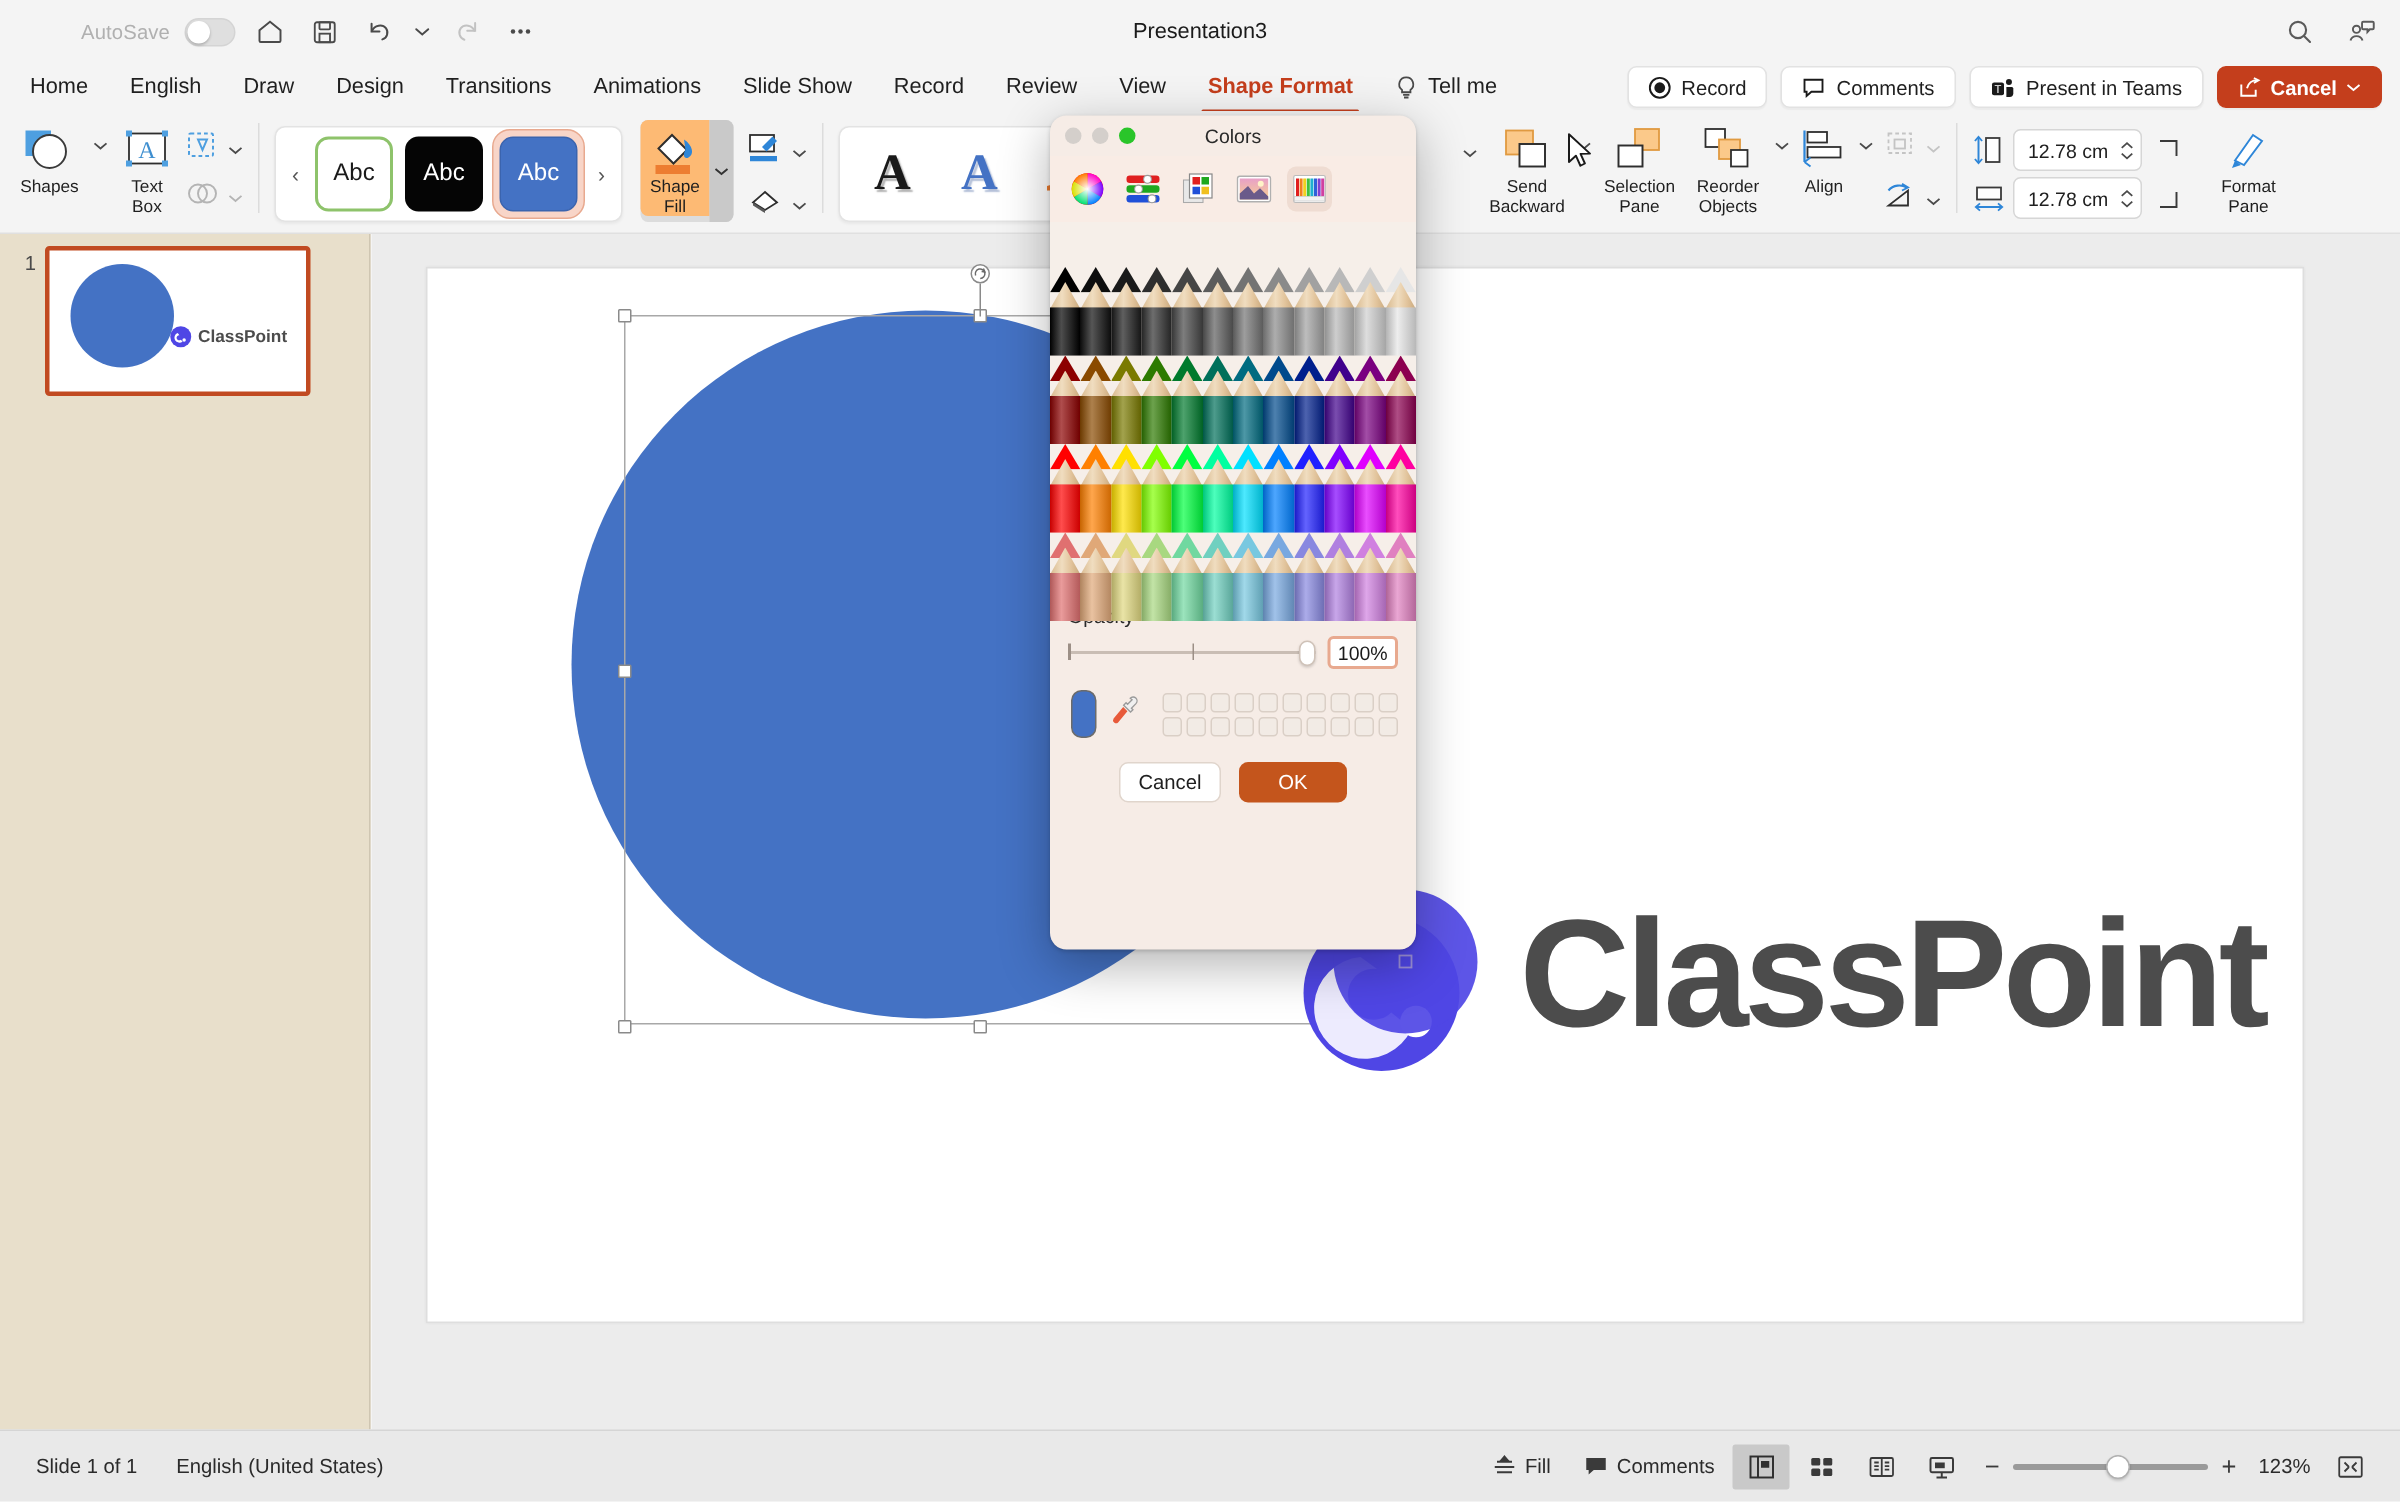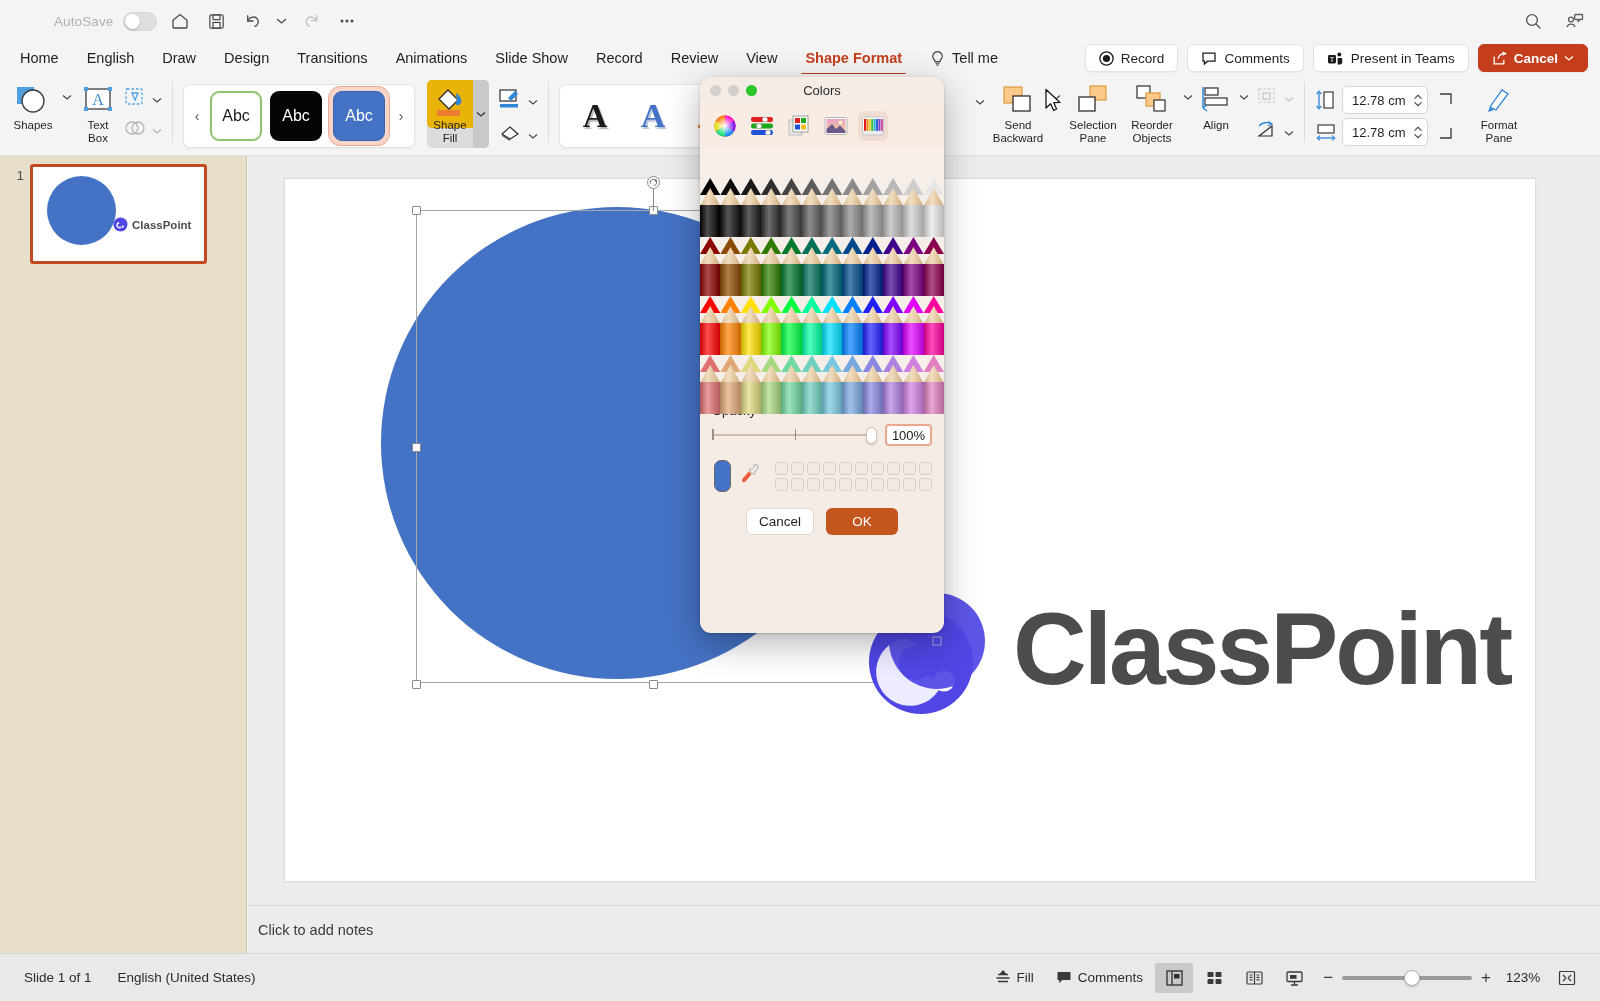--- a/index.html
+++ b/index.html
@@ -366,20 +366,21 @@
         </svg>
       </div>
       <div class="qicon">
         <svg width="20" height="20" viewBox="0 0 20 20" fill="#4a4a4a">
           <circle cx="5" cy="10" r="1.5"></circle>
             <circle cx="10" cy="10" r="1.5"></circle>
             <circle cx="15" cy="10" r="1.5"></circle>
         </svg>
       </div>
     </div>
+    <div class="doc-title">Presentation3</div>
     <div class="title-right">
       <div class="qicon">
         <svg width="20" height="20" viewBox="0 0 20 20" fill="none" stroke="#5a5a5a" stroke-width="1.4" stroke-linecap="round">
           <circle cx="9" cy="9" r="5.4"></circle>
             <path d="M13 13 L17 17"></path>
         </svg>
       </div>
       <div class="qicon">
         <svg width="21" height="21" viewBox="0 0 21 21" fill="none" stroke="#5a5a5a" stroke-width="1.3">
           <circle cx="8" cy="8.5" r="2.4"></circle>
@@ -520,21 +521,21 @@
         <div class="abc a2">Abc</div>
         <div class="abc-sel">
           <div class="abc a3" style="margin:0">Abc</div>
         </div>
         <div class="gal-arrow">›</div>
       </div>
     </div>
 
     <div class="rgroup" style="padding-top:6px">
       <div style="display:flex;align-items:flex-start;background:#dcdcdc;border-radius:5px;height:68px">
-        <div class="bigbtn" style="width:46px;background:#eab308;border-radius:5px 0 0 5px;height:48px">
+        <div class="bigbtn" style="width:46px;background:#fdba74;border-radius:5px 0 0 5px;height:64px">
           <div class="ic">
             <svg width="36" height="32" viewBox="0 0 36 32">
               <path d="M7 14 L16 5 L26 15 L17 24 Z" fill="#fff" stroke="#2e2e2e" stroke-width="1.3"></path>
               <path d="M24 8 C30 12 31 18 27 20 C24 21.5 23 18 25 15" fill="#2e86d8"></path>
               <rect x="5" y="25" width="23" height="6" fill="#ED7D31"></rect>
             </svg>
           </div>
           <div class="lbl">
             <div>Shape</div>
             <div>Fill</div>
@@ -804,23 +805,20 @@
             <circle cx="91" cy="107" r="10.5" fill="#fff"></circle>
             <circle cx="84" cy="67" r="48" fill="#4F46E5" opacity="0.92"></circle>
             <rect x="80" y="63" width="8" height="8" fill="none" stroke="#9b8fd8" stroke-width="1.2"></rect>
           </svg>
         </div>
         <div class="cp-text">ClassPoint</div>
       </div>
     </div>
   </div>
 
-  <div class="notesbar">
-    <div class="notes-text">Click to add notes</div>
-  </div>
 
   <div class="statusbar">
     <div class="st-left">
       <div class="st-item">Slide 1 of 1</div>
       <div class="st-item">English (United States)</div>
     </div>
     <div class="st-right">
       <div class="st-btn">
         <svg width="16" height="15" viewBox="0 0 16 15" fill="none" stroke="#3a3a3a" stroke-width="1.3">
           <path d="M3 4.5 h10 M1.5 8 h13 M3 11.5 h10"></path>

